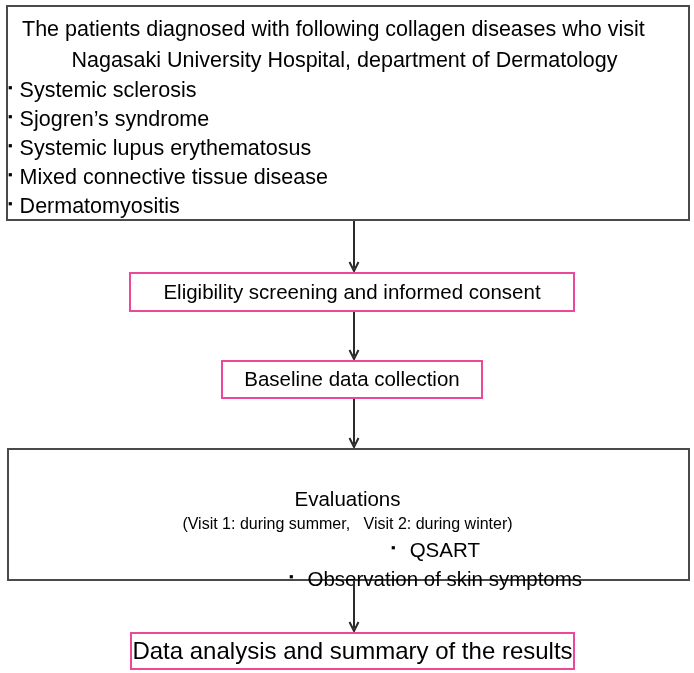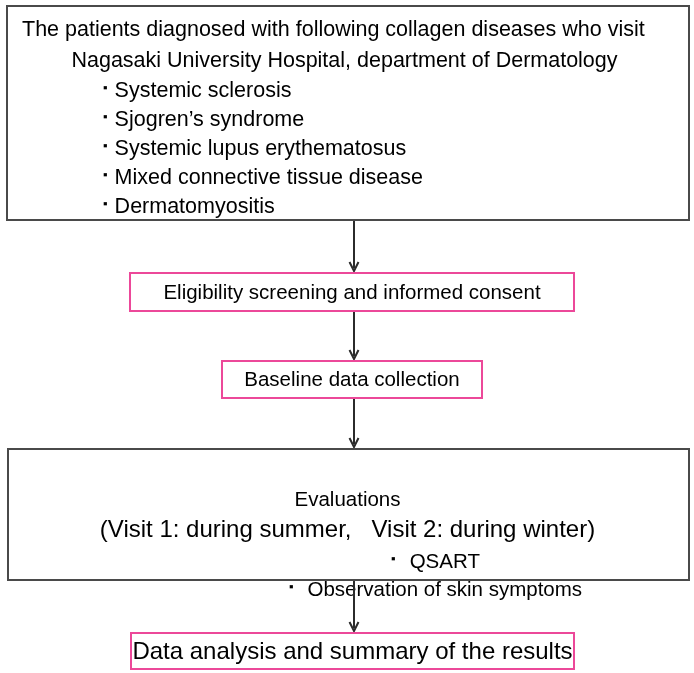--- a/index.html
+++ b/index.html
@@ -64,21 +64,21 @@
     margin: 1px 0 0 0;
     padding: 0;
     list-style: none;
   }
   .bullet-list li {
     font-size: 21.5px;
     line-height: 1.345;
     text-align: left;
     white-space: nowrap;
   }
-  #node-population .bullet-list li { padding-left: 95px; }
+  #node-population .bullet-list li { }
 
   .bullet-mark {
     display: inline-block;
     font-size: 13px;
     vertical-align: 2px;
     transform: translateY(-3px);
   }
   .bullet-text { display: inline-block; margin-left: 7px; }
 
   
@@ -109,21 +109,21 @@
     padding-top: 8px;
   }
   #node-evaluations .eval-title {
     font-size: 20.5px;
     text-align: center;
     line-height: 1.30;
     padding-right: 2px;
     margin-top: 28px;
   }
   #node-evaluations .eval-sub {
-    font-size: 24px;
+    font-size: 16px;
     text-align: center;
     line-height: 1.34;
     padding-right: 2px;
     white-space: pre;
   }
   #node-evaluations .bullet-list { margin-top: 2px; }
   #node-evaluations .bullet-list li {
     font-size: 20.5px;
     line-height: 1.40;
     padding-left: 174px;

